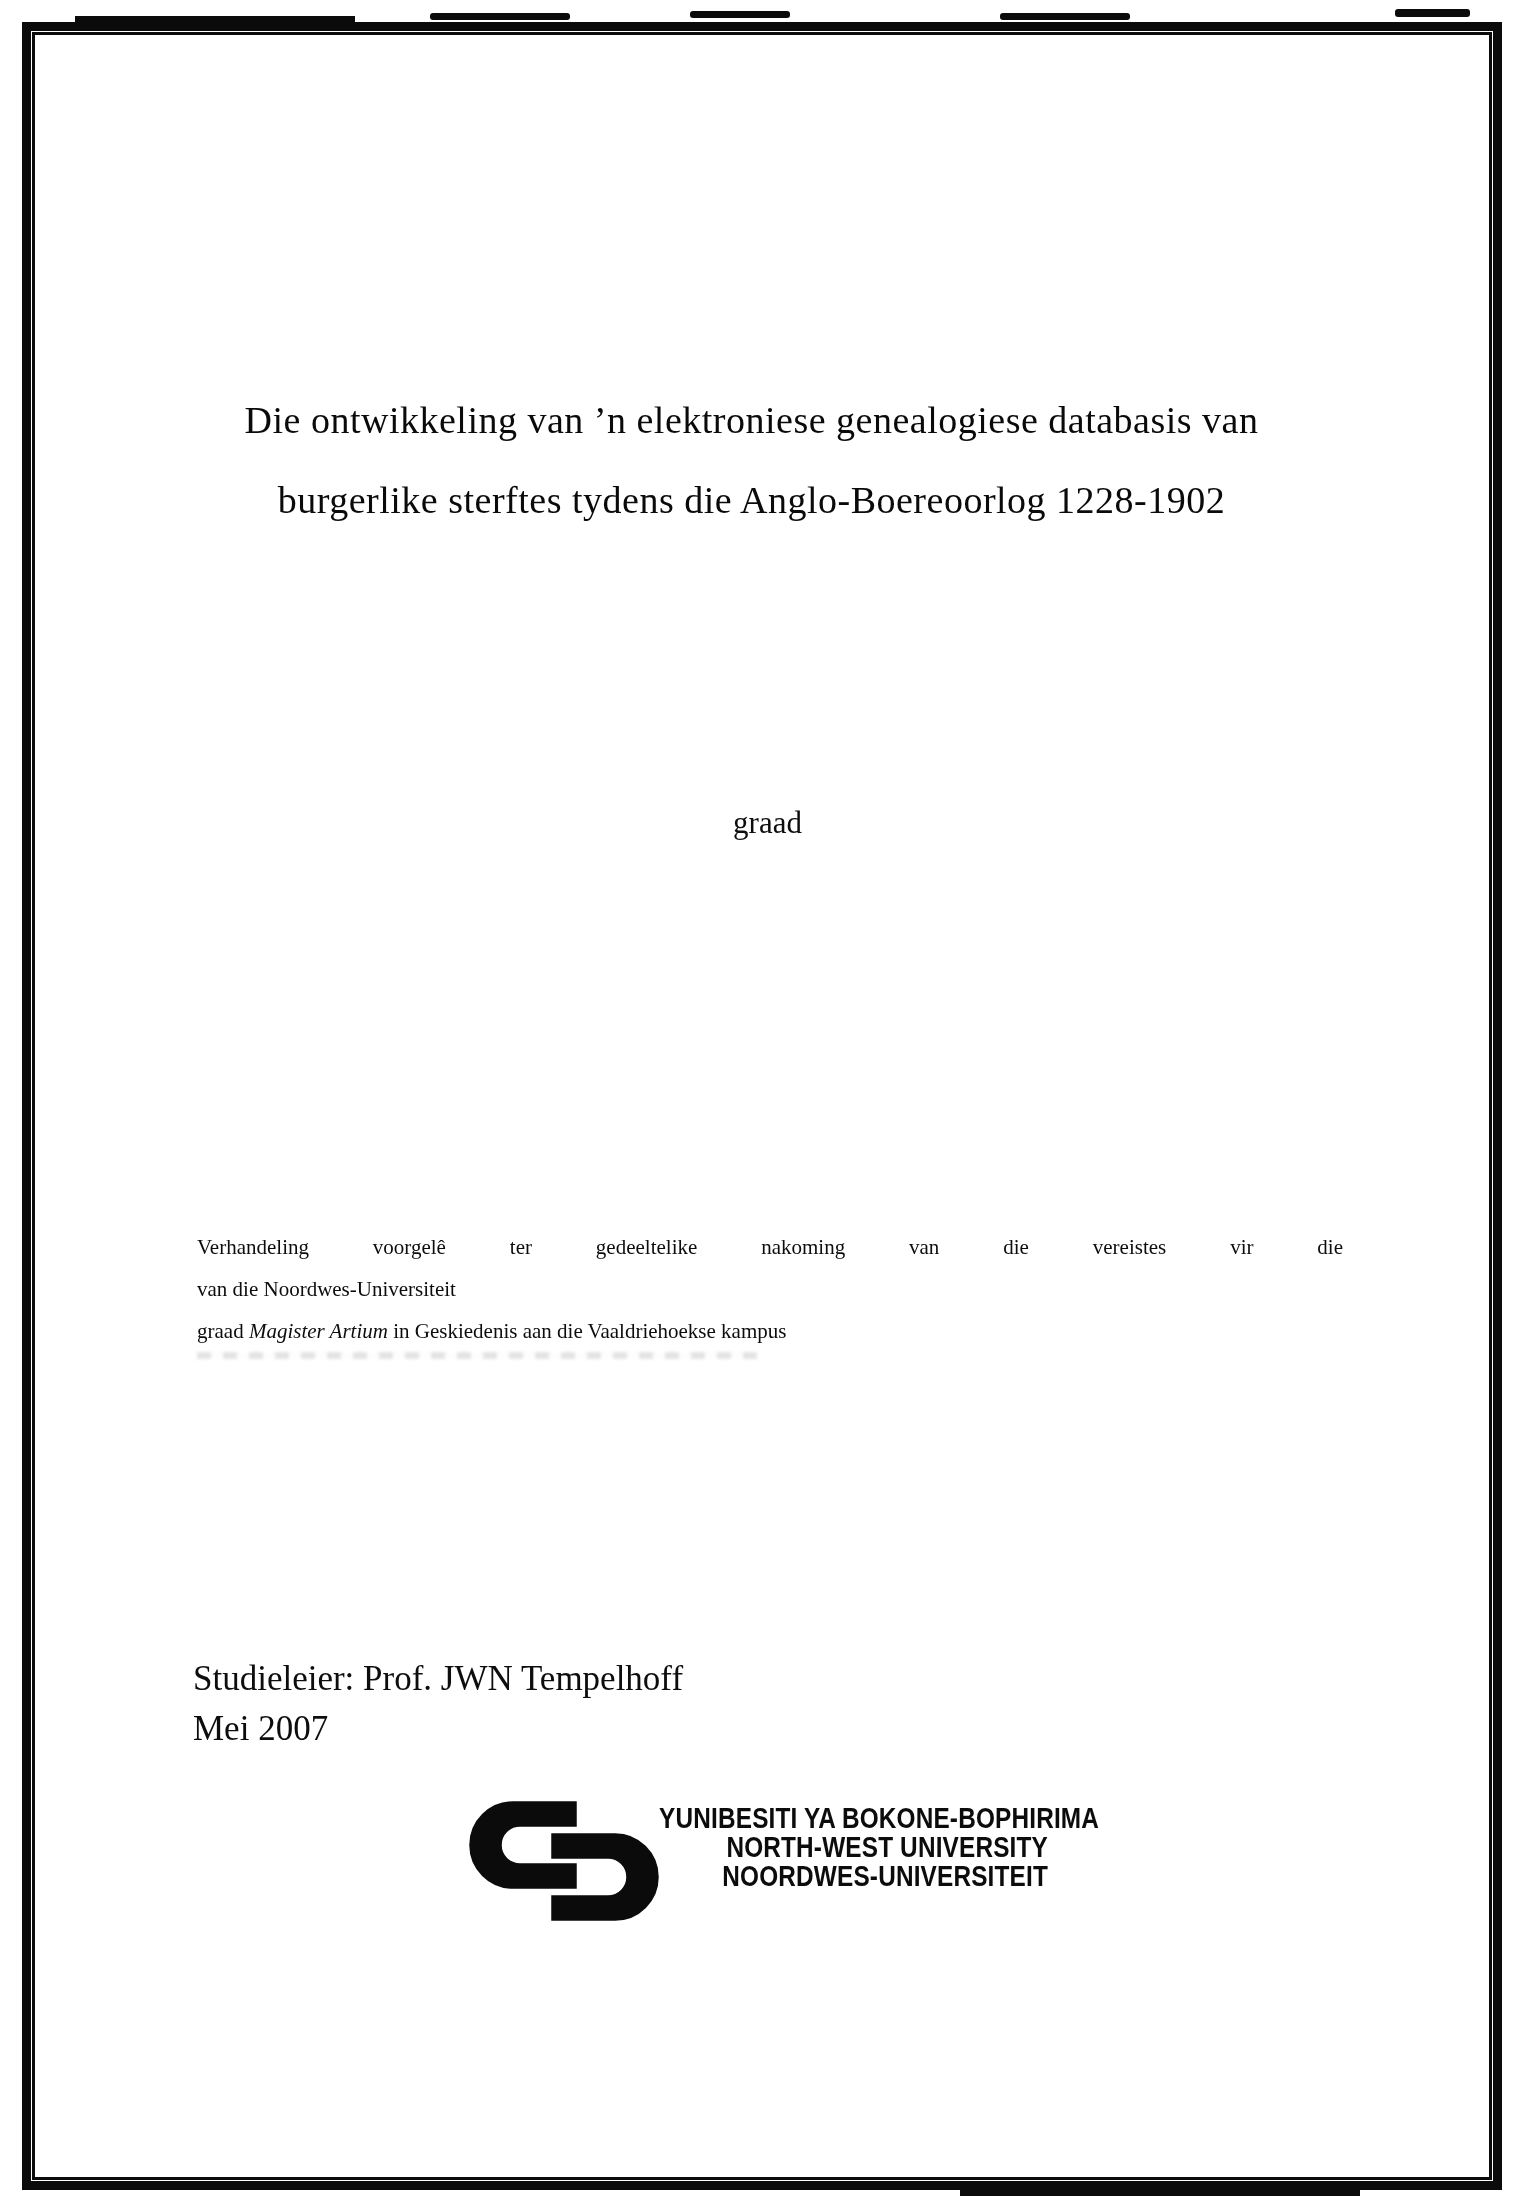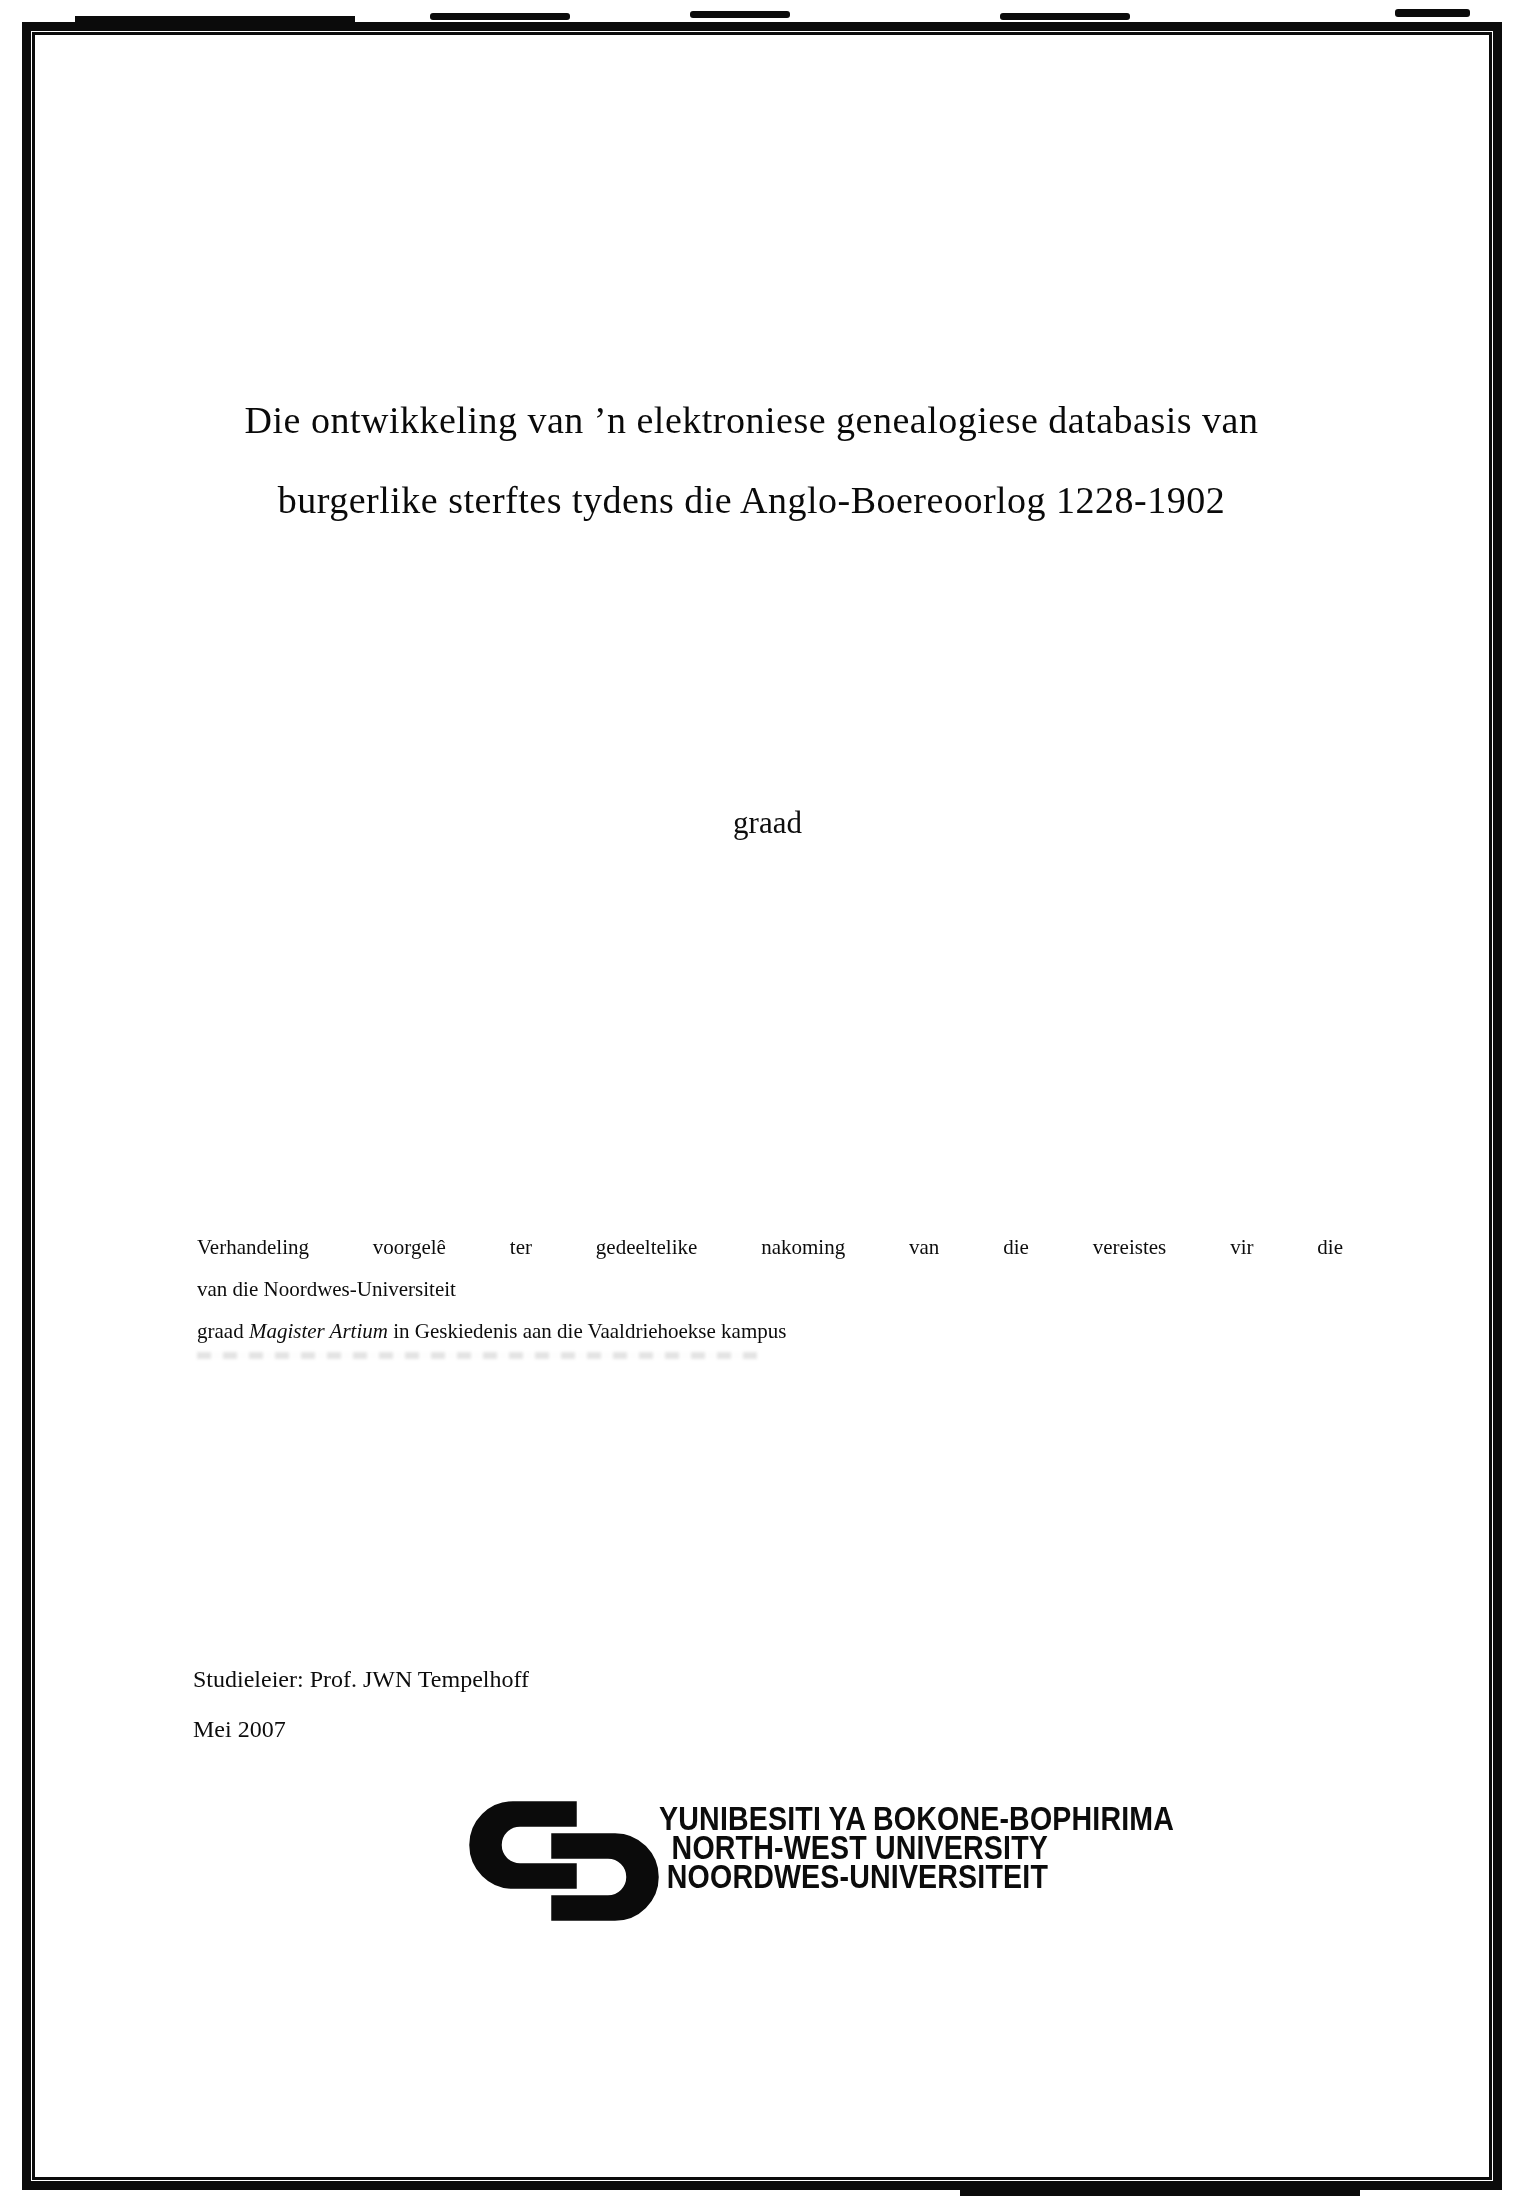--- a/index.html
+++ b/index.html
@@ -99,21 +99,21 @@
     background: repeating-linear-gradient(90deg,
       rgba(60,60,60,0.25) 0 14px, rgba(60,60,60,0.02) 14px 26px);
     filter: blur(1.5px);
     opacity: 0.55;
   }
   .supervisor-block {
     position: absolute;
     left: 193px;
     top: 1654px;
     width: 900px;
-    font-size: 24px;
+    font-size: 35px;
     line-height: 50px;
   }
   .logo {
     position: absolute;
     left: 466px;
     top: 1798px;
     width: 610px;
     height: 140px;
   }
   .logo svg {
@@ -121,21 +121,21 @@
     left: 0;
     top: 0;
   }
   .logo-text {
     position: absolute;
     left: 119px;
     top: 6px;
     width: 463px;
     font-family: "Liberation Sans", sans-serif;
     font-weight: 700;
-    font-size: 34px;
+    font-size: 29px;
     line-height: 29px;
     color: #0c0c0c;
     text-align: right;
     white-space: nowrap;
   }
   .logo-text .lt {
     transform: scaleX(0.84);
     transform-origin: right center;
     letter-spacing: 0.2px;
   }

